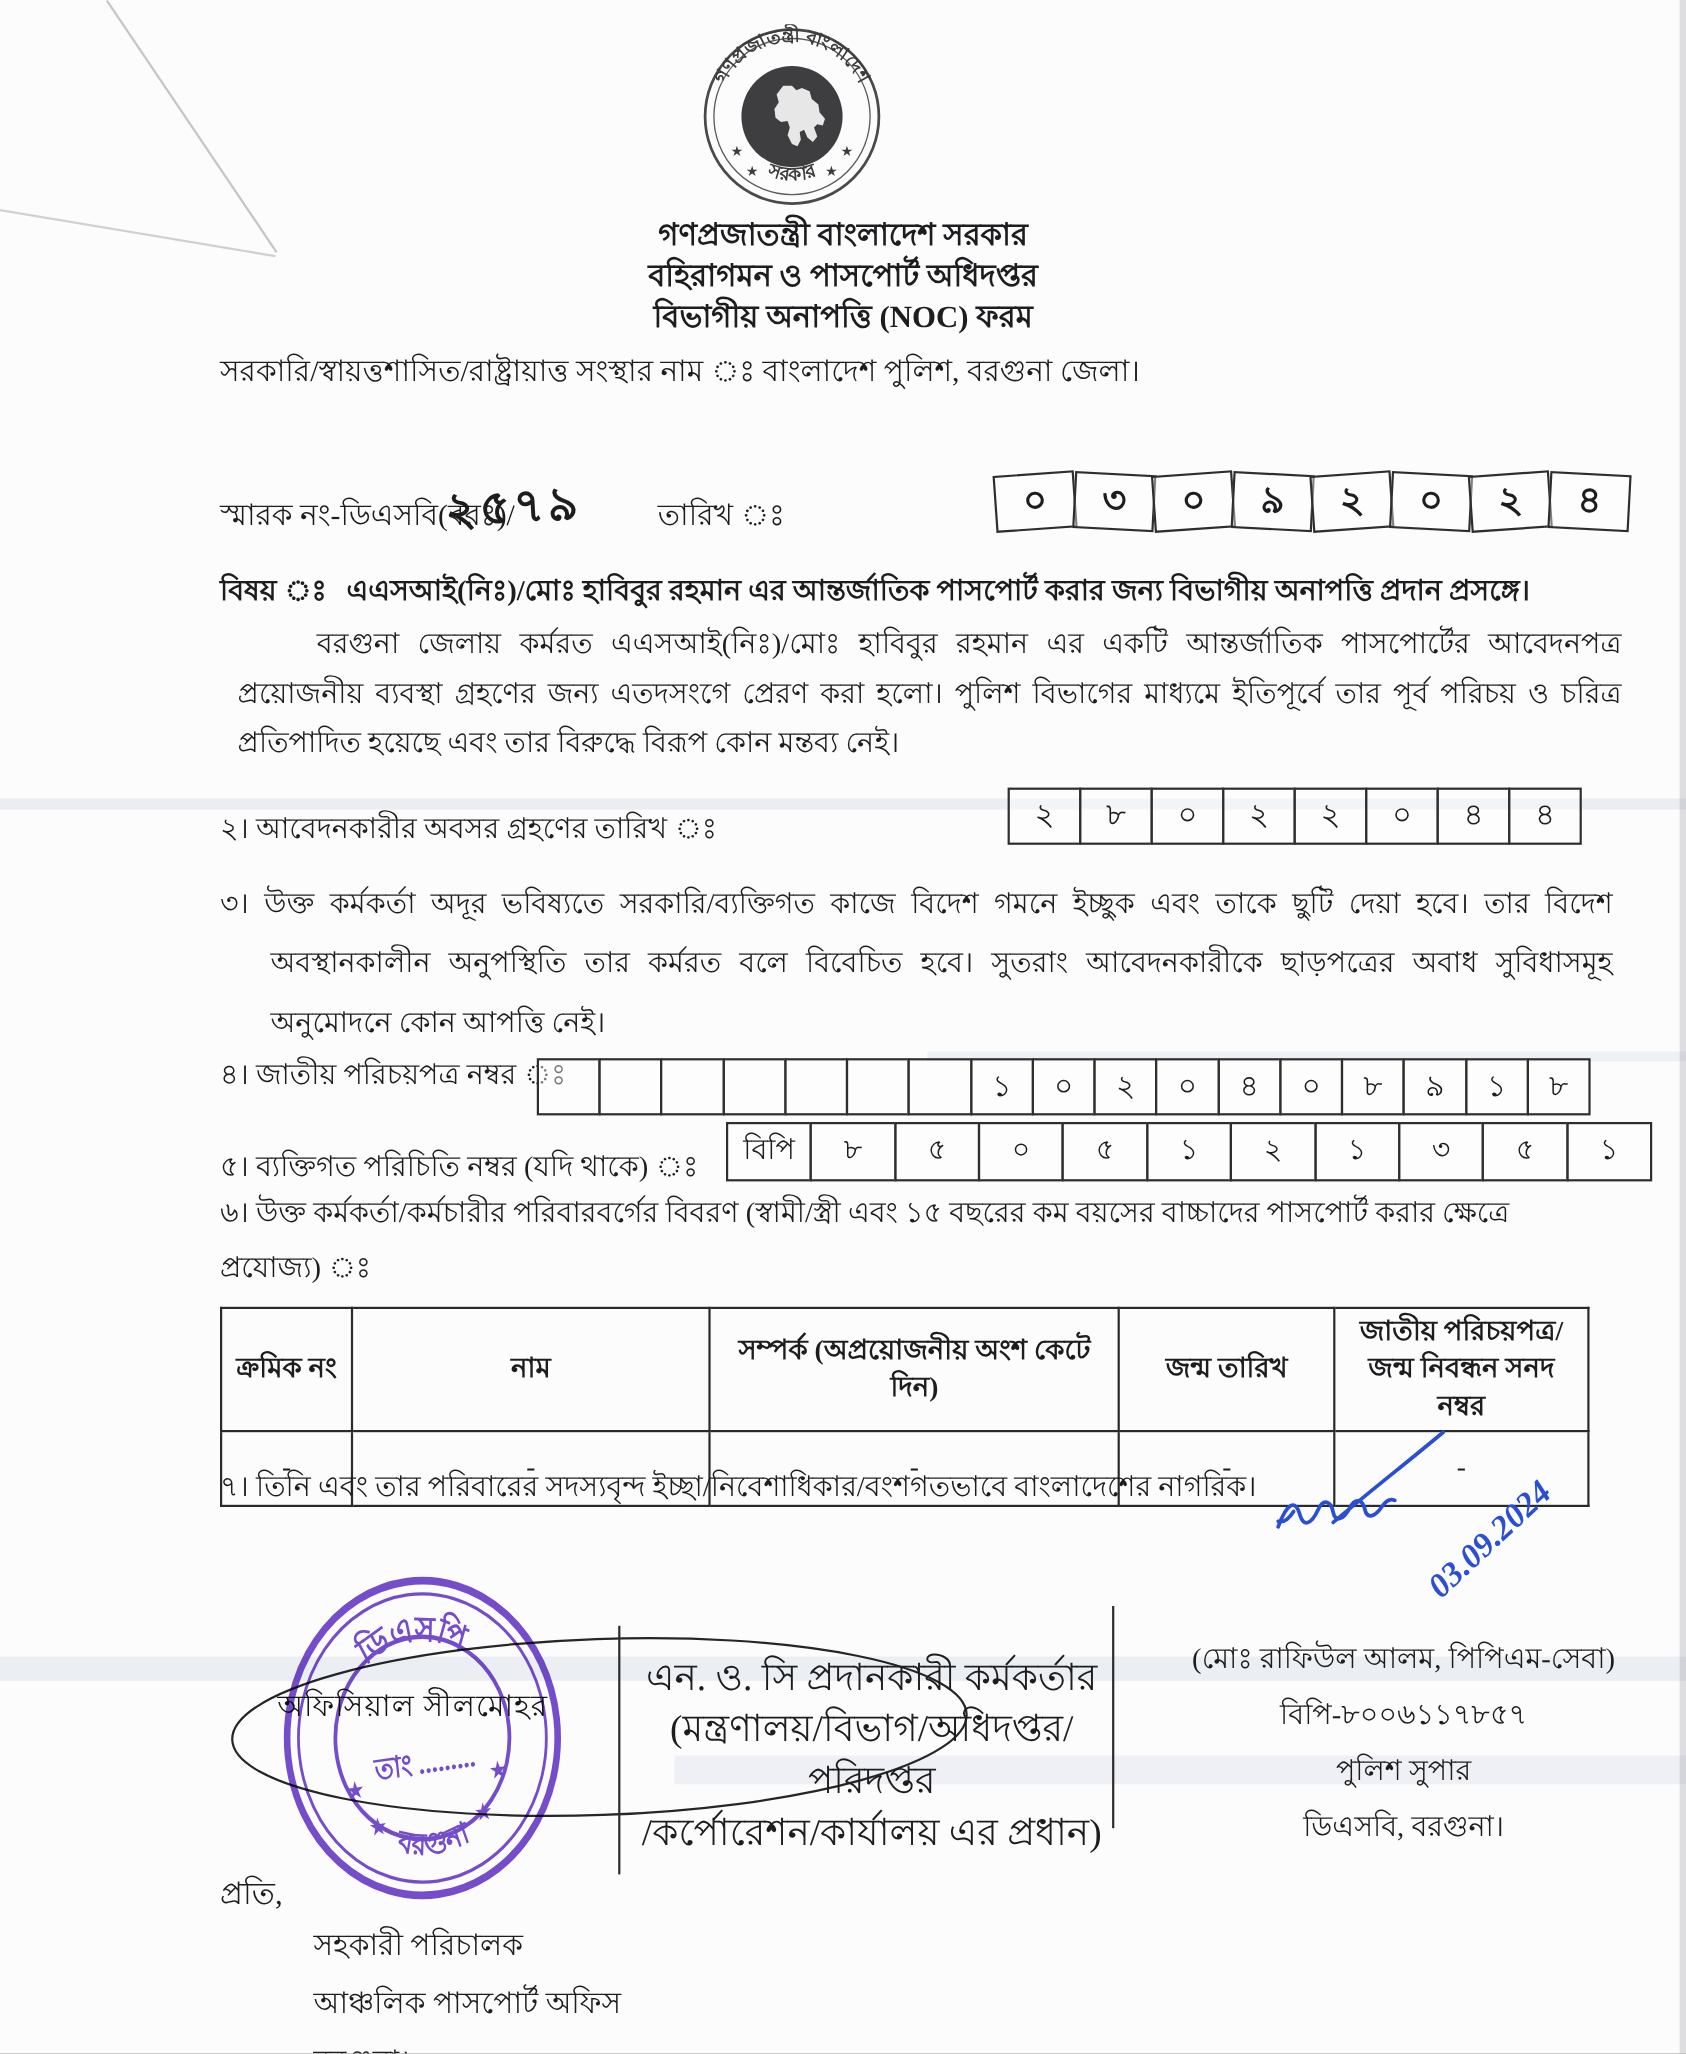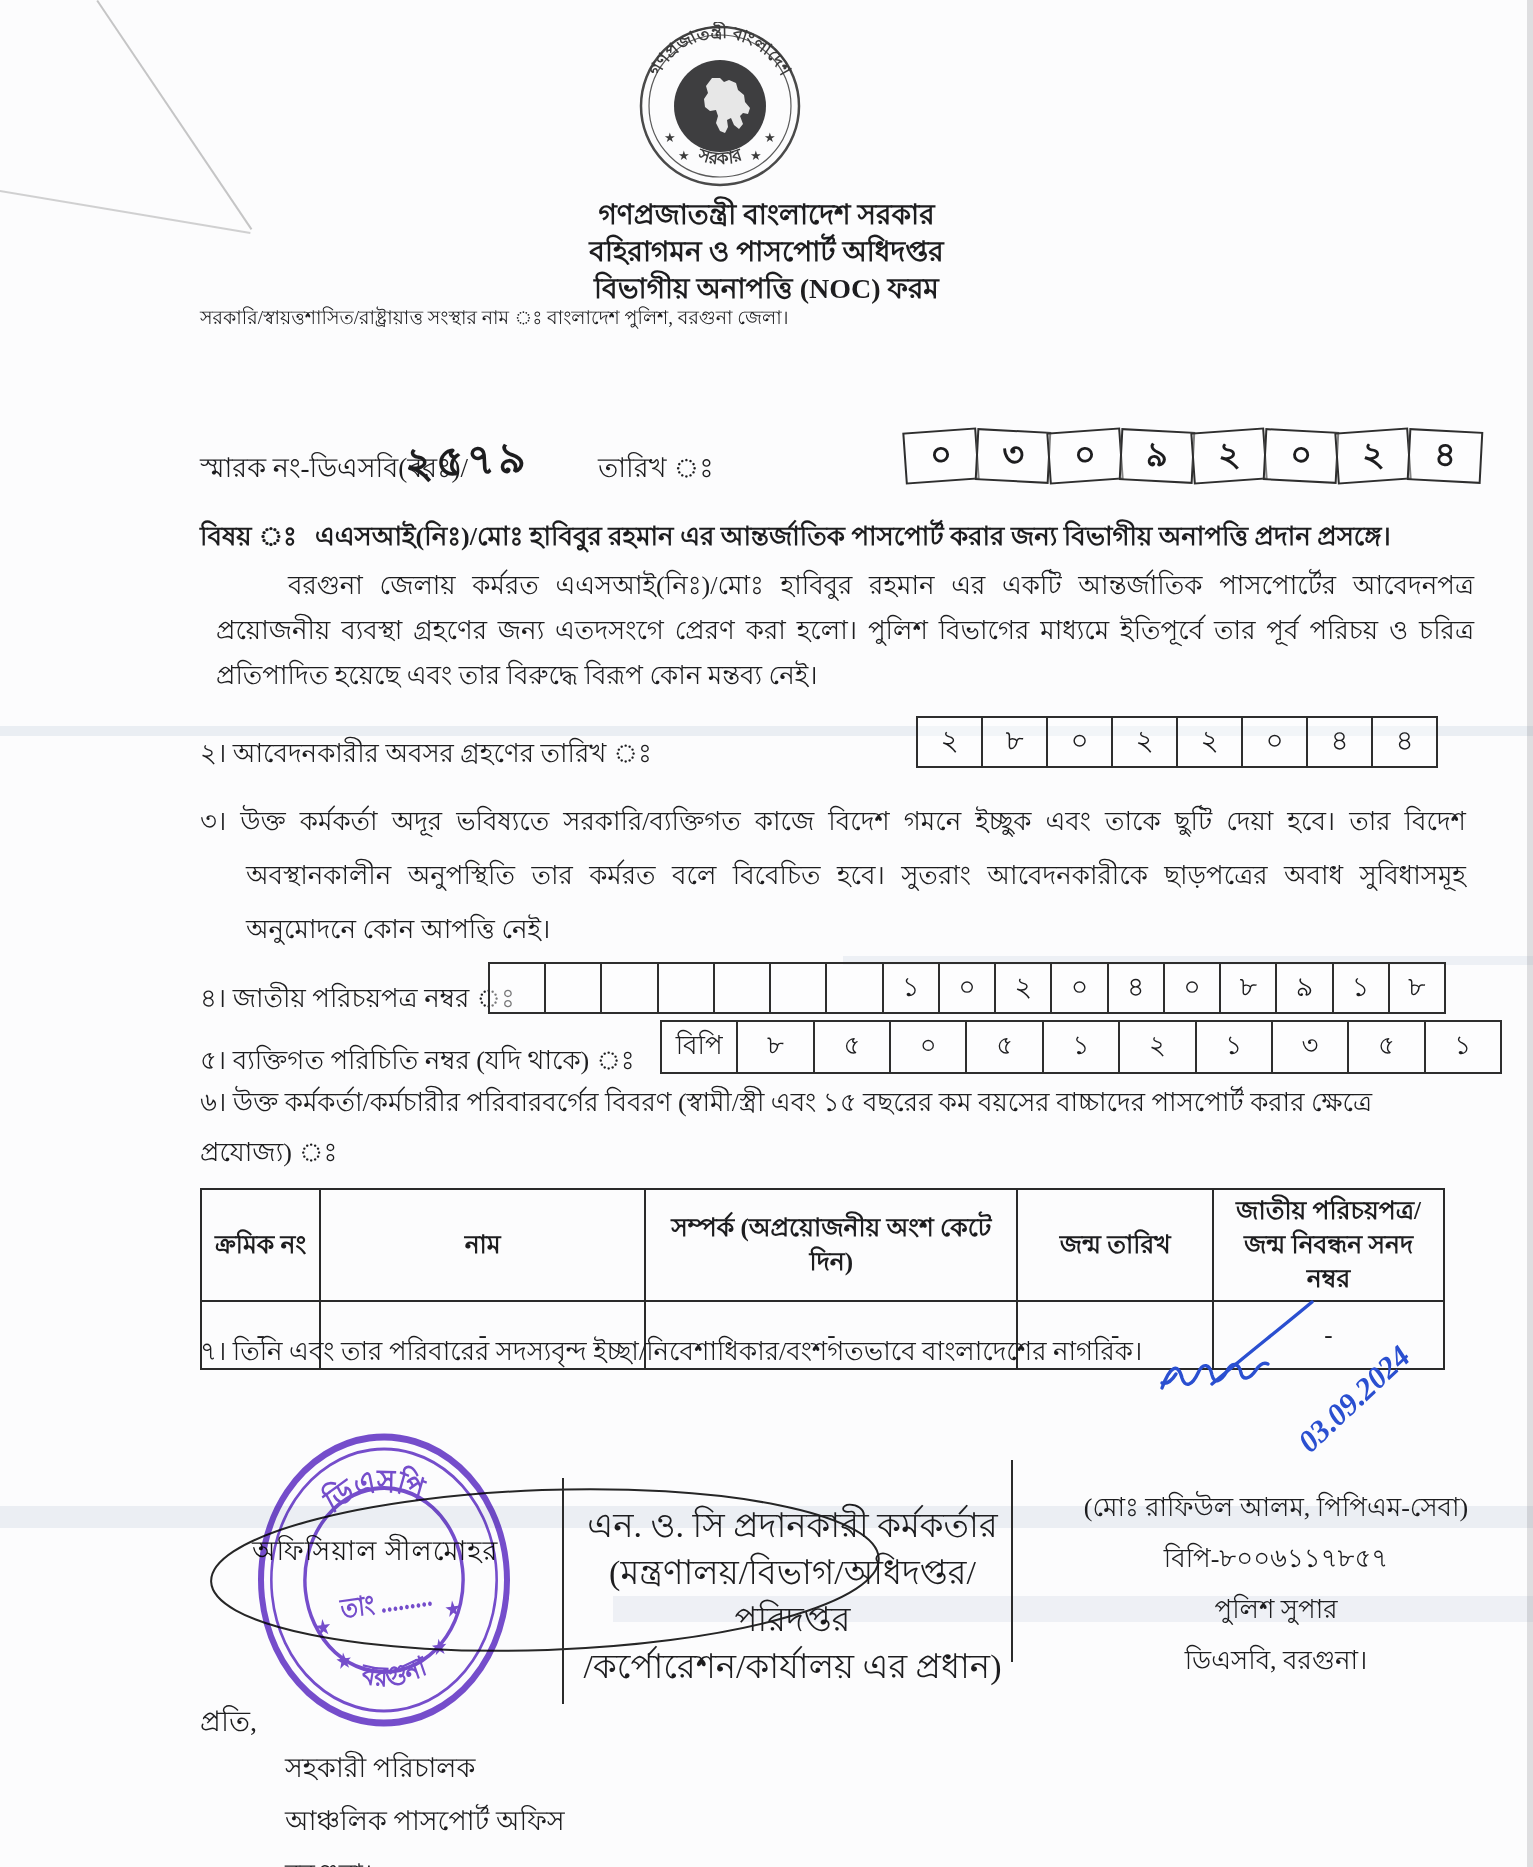--- a/index.html
+++ b/index.html
@@ -5,21 +5,21 @@
   html,body{margin:0;padding:0;background:#8a8a8a;}
   .page{position:relative;width:1533px;height:1867px;margin:0 auto;background:#fcfcfd;
         font-family:"Liberation Serif","DejaVu Serif",serif;color:#1d1d1f;overflow:hidden;}
   .abs{position:absolute;}
   
   .crease{position:absolute;height:2px;background:#b3b3b3;opacity:.75;transform-origin:0 0;}
   .band{position:absolute;pointer-events:none;}
   .edge-shadow{position:absolute;right:0;top:0;width:6px;height:100%;background:rgba(120,120,125,.22);}
   
   .hdr-lines{left:0;top:196px;width:100%;text-align:center;font-size:28px;line-height:37px;font-weight:600;}
-  .org-line{left:200px;top:303px;width:1280px;font-size:19px;}
+  .org-line{left:200px;top:316px;width:1280px;font-size:27px;}
   
   .memo-label{left:200px;top:447px;font-size:27px;}
   .memo-number{left:405px;top:428px;font-size:43px;font-weight:600;transform:rotate(-3deg);letter-spacing:3px;}
   .memo-datelabel{left:598px;top:447px;font-size:27px;}
   
   .boxrow{display:flex;}
   .boxrow .cell{box-sizing:border-box;border:2px solid #2e2e2e;margin-left:-2px;
     display:flex;align-items:center;justify-content:center;background:rgba(255,255,255,.4);}
   .boxrow .cell:first-child{margin-left:0;}
   .date-boxes{left:904px;top:430px;width:586px;}
@@ -31,21 +31,21 @@
   .nid-boxes{left:488px;top:962px;width:958px;}
   .nid-boxes .cell{flex:1;height:52px;font-size:27px;}
   .bp-boxes{left:660px;top:1020px;width:842px;}
   .bp-boxes .cell{flex:1;height:54px;font-size:26px;}
   
   .subject{left:200px;top:516px;width:1270px;font-size:26px;font-weight:700;}
   .subject .sl{margin-right:18px;}
   .para{left:216px;top:563px;width:1258px;font-size:26px;line-height:45px;text-align:justify;text-indent:72px;}
   .item2-label{left:200px;top:733px;font-size:26px;}
   .item3{left:200px;top:795px;width:1266px;font-size:26px;line-height:54px;padding-left:46px;text-indent:-46px;box-sizing:border-box;text-align:justify;}
-  .item4-label{left:200px;top:978px;font-size:26px;}
+  .item4-label{left:200px;top:956px;font-size:26px;}
   .item5-label{left:200px;top:1040px;font-size:26px;}
   .item6{left:200px;top:1078px;width:1255px;font-size:26px;line-height:50px;}
   .item7{left:200px;top:1331px;width:1280px;font-size:26px;}
   
   .ftable{left:200px;top:1188px;width:1245px;border-collapse:collapse;table-layout:fixed;}
   .ftable th,.ftable td{border:2px solid #2a2a2a;font-size:25px;font-weight:600;text-align:center;vertical-align:middle;padding:4px 6px;}
   .ftable th{height:80px;line-height:34px;}
   .ftable td{height:58px;font-weight:400;}
   .c1{width:9%;}.c2{width:26.5%;}.c3{width:30.5%;}.c4{width:15.5%;margin-left:36px;}.c5{width:18.5%;}
   

